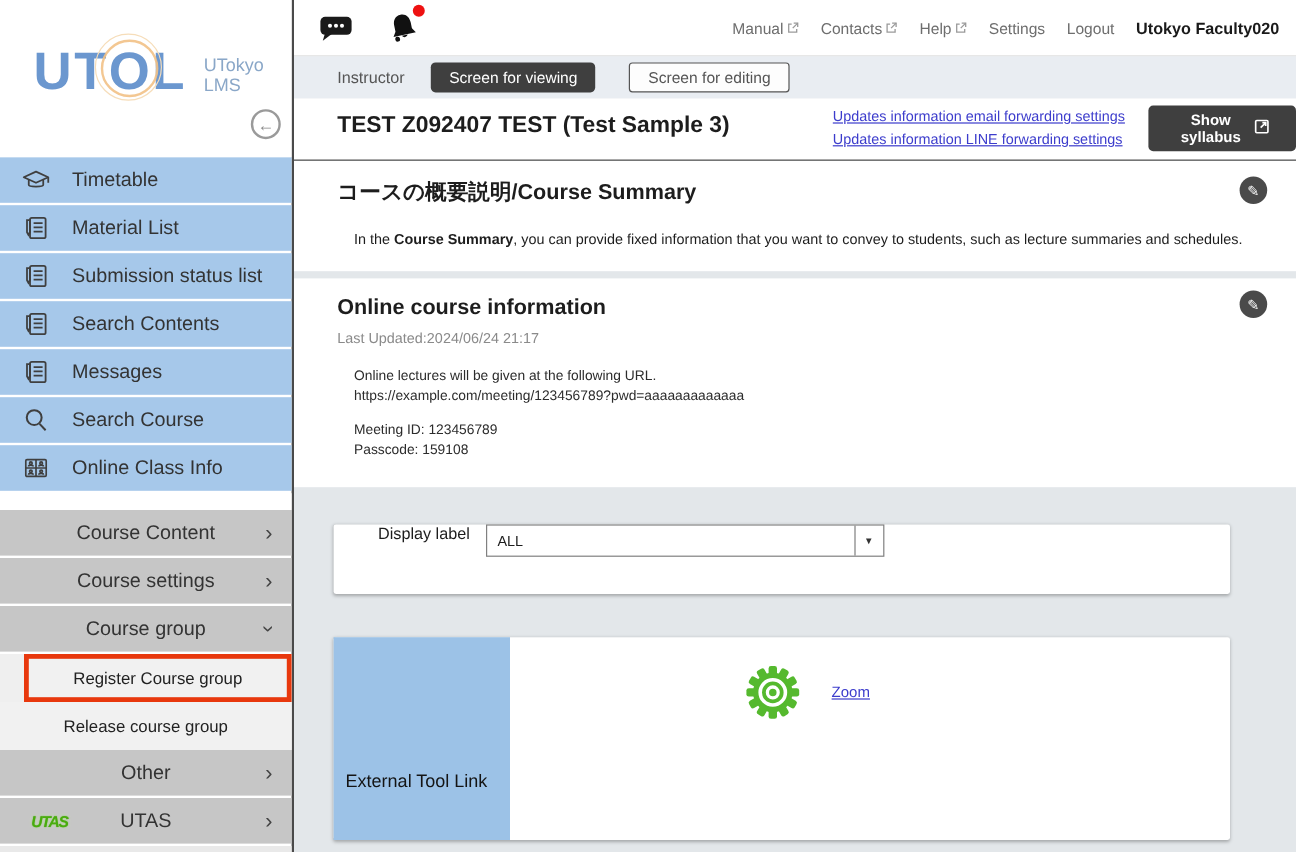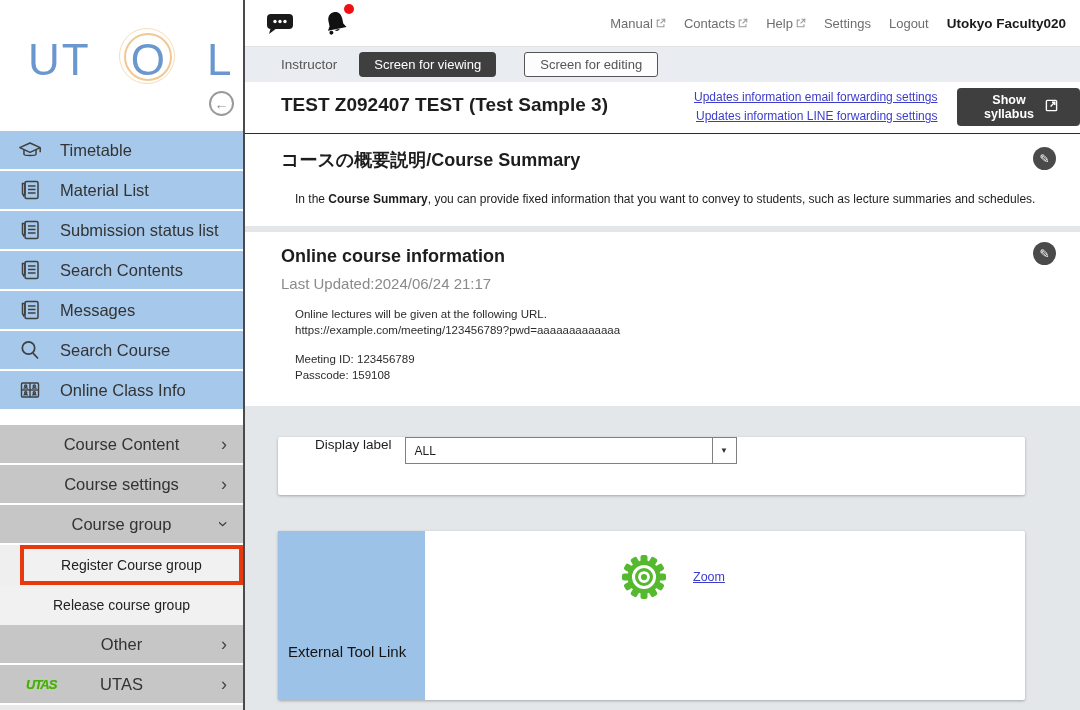--- a/index.html
+++ b/index.html
@@ -3,21 +3,21 @@
 <meta charset="utf-8">
 <style>
   * { margin:0; padding:0; box-sizing:border-box; }
   html,body { width:1080px; height:710px; overflow:hidden; }
   body { font-family:"Liberation Sans", sans-serif; background:#e3e7ea; position:relative; }
 
   
   .sidebar { position:absolute; left:0; top:0; width:245px; height:710px; background:#ffffff; border-right:2px solid #4a4a4a; }
   .logo-area { position:relative; height:131px; background:#fff; }
   .logo { position:absolute; left:28px; top:38px; display:flex; align-items:flex-start; cursor:pointer; }
-  .logo-main { font-size:44px; font-weight:400; color:#6b97cf; letter-spacing:2px; line-height:1; display:flex;gap:40px; }
+  .logo-main { font-size:44px; font-weight:700; color:#6b97cf; letter-spacing:2px; line-height:1; display:flex; }
   .logo-o { position:relative; display:inline-block; }
   .logo-o::before { content:""; position:absolute; left:-7px; top:-5px; width:44px; height:44px; border:2px solid #f2c186; border-radius:50%; opacity:.9; }
   .logo-o::after { content:""; position:absolute; left:-12px; top:-10px; width:54px; height:54px; border:1px solid #f6ddb9; border-radius:50%; }
   .logo-sub { font-size:15px; color:#8aa7c8; margin-left:14px; margin-top:8px; line-height:1.15; }
   .collapse-btn { position:absolute; right:9px; top:91px; width:25px; height:25px; border:2px solid #9a9a9a; border-radius:50%; color:#8a8a8a; display:flex; align-items:center; justify-content:center; font-size:14px; cursor:pointer; background:#fff; }
 
   .nav-item { height:38px; margin-bottom:2px; background:#a6c8ea; display:flex; align-items:center; padding-left:16px; cursor:pointer; }
   .nav-item .nav-label { font-size:16.5px; color:#333; margin-left:16px; }
   .nav-icon { width:28px; height:28px; display:flex; align-items:center; justify-content:center; }
   .nav-gap { height:14px; background:#fff; }
@@ -45,31 +45,31 @@
   .top-user { font-size:13.5px; font-weight:bold; color:#1a1a1a; }
   .ext { display:inline-flex; }
 
   .tabrow { position:absolute; left:0; top:47px; width:835px; height:35px; background:#e9edf2; display:flex; align-items:center; }
   .role-label { font-size:13.5px; color:#555; margin-left:36px; }
   .tab-dark { margin-left:22px; background:#3f3f3f; color:#fff; font-size:13px; padding:5px 15px; border-radius:4px; border:none; cursor:pointer; }
   .tab-light { margin-left:28px; background:#fdfdfd; color:#555; font-size:13px; padding:4px 15px; border-radius:3px; border:1px solid #555; cursor:pointer; }
 
   .titlerow { position:absolute; left:0; top:82px; width:835px; height:52px; background:#fff; border-bottom:1px solid #2a2a2a; }
   .course-title { position:absolute; left:36px; top:12px; font-size:19px; font-weight:bold; color:#1d1d1d; }
-  .fwd-links { position:absolute; left:449px; top:8px; display:flex; flex-direction:column; gap:5px;align-items:flex-end; }
+  .fwd-links { position:absolute; left:449px; top:8px; display:flex; flex-direction:column; gap:5px; }
   .fwd-links a { font-size:12px; color:#3c3ccc; text-decoration:underline; cursor:pointer; }
   .syllabus-btn { position:absolute; left:712px; top:6px; background:#3f3f3f; color:#fff; font-size:12.5px; font-weight:bold; border:none; border-radius:4px; padding:5px 22px; display:flex; align-items:center; gap:6px; cursor:pointer; }
 
   .section { position:absolute; left:0; width:835px; background:#fff; }
   .sec-summary { top:134px; height:92px; }
   .sec-online { top:232px; height:174px; }
   .sec-heading { position:absolute; left:36px; font-size:18px; font-weight:bold; color:#1d1d1d; }
   .edit-btn { position:absolute; right:24px; width:23px; height:23px; border-radius:50%; background:#4a4a4a; color:#fff; border:none; font-size:12px; display:flex; align-items:center; justify-content:center; cursor:pointer; }
   .summary-body { position:absolute; left:50px; top:58px; font-size:12px; color:#1d1d1d; }
-  .last-updated { position:absolute; left:36px; top:43px; font-size:15px; color:#8a8a8a; }
+  .last-updated { position:absolute; left:36px; top:43px; font-size:12px; color:#8a8a8a; }
   .online-block { position:absolute; left:50px; top:74px; font-size:11.5px; color:#2c2c2c; line-height:1.4; }
   .online-block .sp { height:13px; }
 
   .card { position:absolute; background:#fff; border-radius:2px; box-shadow:0 1px 3px rgba(0,0,0,.28); }
   .card-filter { left:33px; top:437px; width:747px; height:58px; display:flex; }
   .filter-label { font-size:13.5px; color:#1d1d1d; margin-left:37px; }
   .selectbox { margin-left:13px; width:332px; height:27px; border:1px solid #808080; background:#fff; display:flex; align-items:center; cursor:pointer; }
   .selectbox .sel-value { flex:1; font-size:12px; color:#1d1d1d; padding-left:9px; }
   .selectbox .sel-arrow { width:24px; height:100%; border-left:1px solid #808080; display:flex; align-items:center; justify-content:center; font-size:8px; color:#333; }
 

